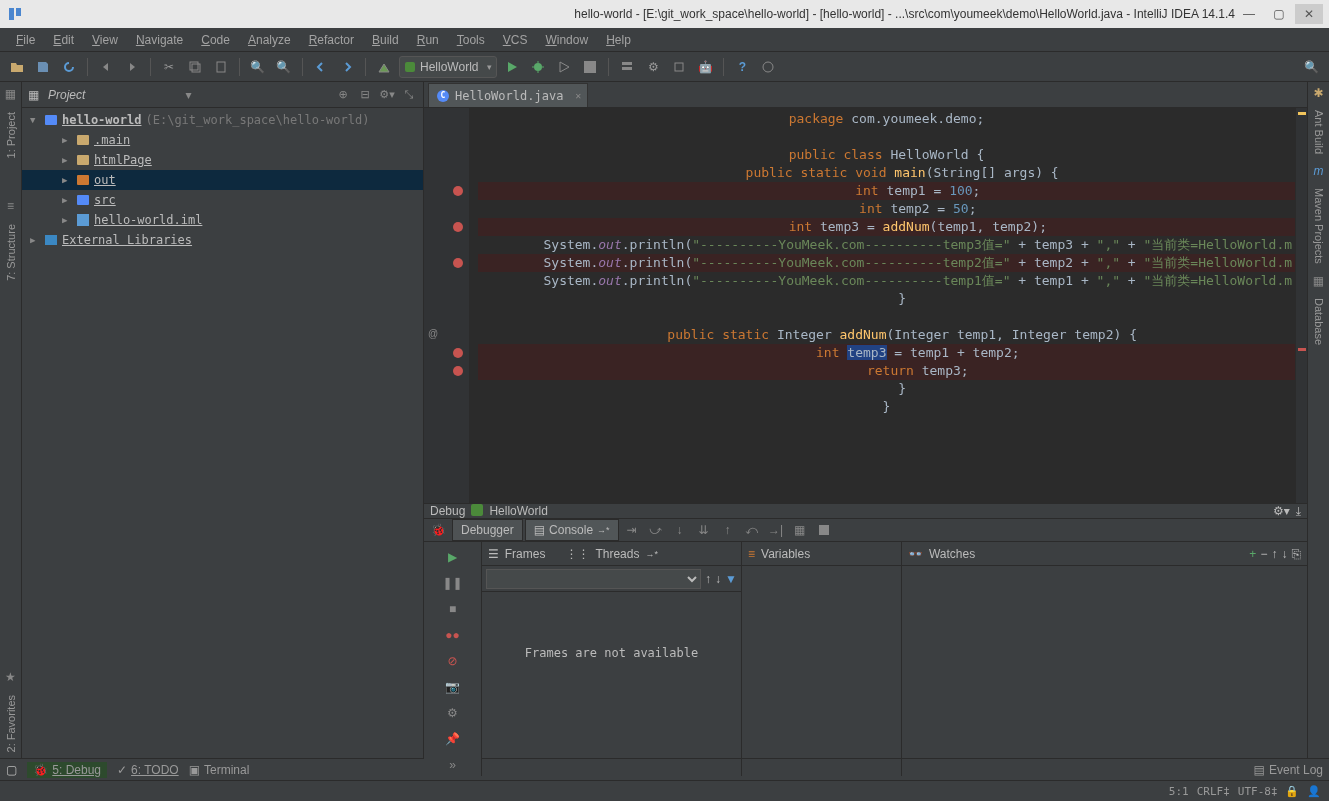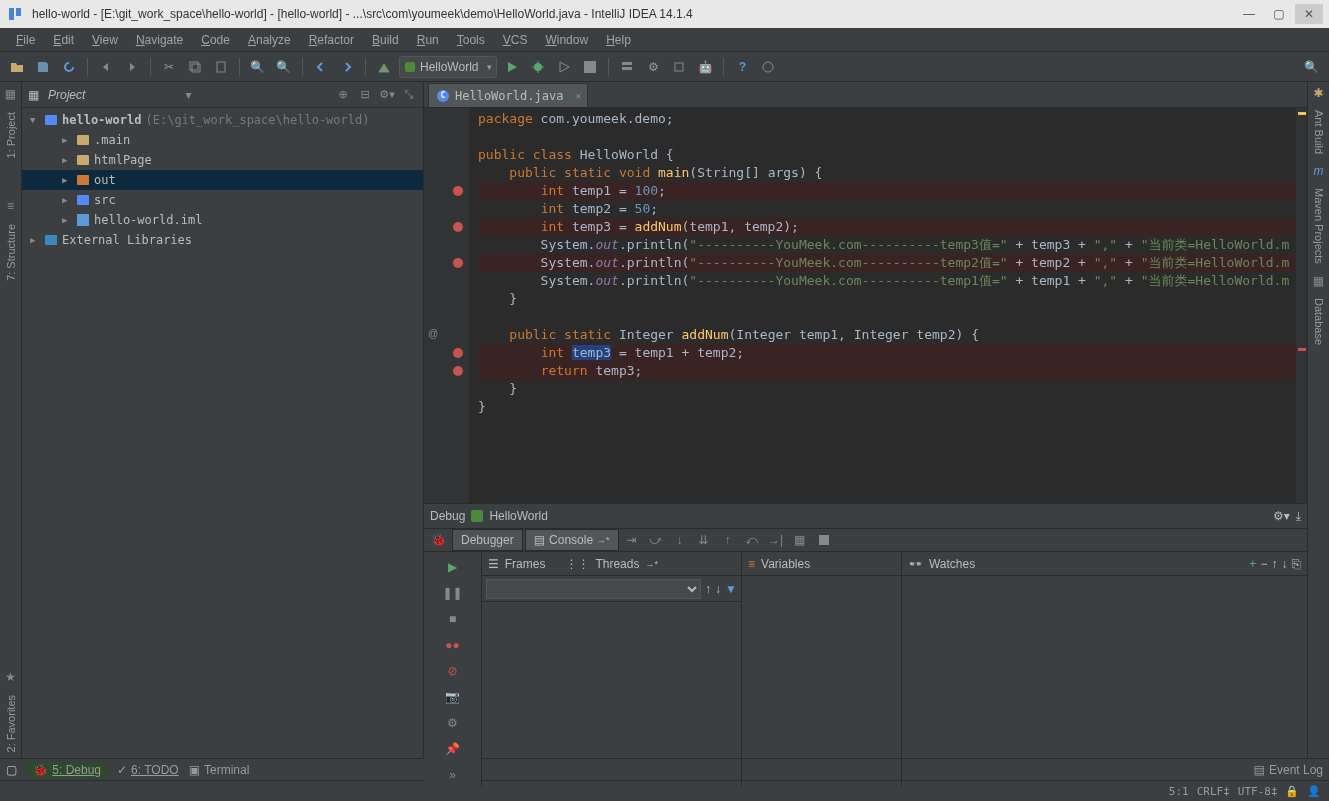--- a/index.html
+++ b/index.html
@@ -1,19 +1,19 @@
 <!DOCTYPE html>
 <html><head>
 <meta charset="utf-8">
 <style>
 * { margin:0; padding:0; box-sizing:border-box; }
 body { font-family:"Segoe UI",Arial,sans-serif; font-size:12px; background:#3c3f41; color:#bbbbbb; overflow:hidden; width:1329px; height:801px; position:relative; }
 .titlebar { height:28px; background:#e8e8e8; display:flex; align-items:center; padding:0 6px; color:#333; font-size:12px; }
 .titlebar .logo { width:18px; height:18px; margin-right:8px; display:flex; align-items:center; justify-content:center; }
-.titlebar .title { flex:1; text-align:left; }
+.titlebar .title { flex:1; text-align:right; }
 .titlebar .winbtns { display:flex; gap:2px; }
 .titlebar .winbtn { width:28px; height:20px; display:flex; align-items:center; justify-content:center; color:#555; }
 .titlebar .winbtn.close { background:#ccc; }
 .menubar { height:24px; background:#3c3f41; border-bottom:1px solid #2b2b2b; display:flex; align-items:center; padding:0 8px; gap:2px; }
 .menubar .mitem { padding:2px 8px; color:#a3a3a3; cursor:pointer; }
 .menubar .mitem u { text-decoration:underline; }
 .toolbar { height:30px; background:#3c3f41; border-bottom:1px solid #2b2b2b; display:flex; align-items:center; padding:0 6px; gap:4px; }
 .toolbar .tbtn { width:22px; height:22px; display:flex; align-items:center; justify-content:center; color:#999; border-radius:3px; }
 .toolbar .sep { width:1px; height:18px; background:#555; margin:0 3px; }
 .toolbar .runconfig { height:22px; background:#45494a; border:1px solid #555; border-radius:3px; padding:0 18px 0 20px; display:flex; align-items:center; color:#bbb; position:relative; }
@@ -29,49 +29,49 @@
 .project-panel { width:402px; background:#3c3f41; border-right:1px solid #2b2b2b; display:flex; flex-direction:column; }
 .project-hdr { height:26px; background:#3c3f41; border-bottom:1px solid #2b2b2b; display:flex; align-items:center; padding:0 6px; gap:6px; }
 .project-hdr .picon { width:14px; height:14px; }
 .project-hdr .ptxt { flex:1; color:#bbb;font-style:italic; }
 .project-hdr .pbtn { width:16px; height:16px; display:flex; align-items:center; justify-content:center; color:#888; font-size:11px; }
 .tree { flex:1; overflow:auto; font-family:Consolas,monospace; font-size:12px; padding:2px 0; color:#bbb; }
 .tree-row { height:20px; display:flex; align-items:center; padding-left:8px; gap:4px; white-space:nowrap; }
 .tree-row.sel { background:#0d293e; }
 .tree-row .arrow { width:10px; color:#888; font-size:9px; }
 .tree-row .ticon { width:14px; height:14px; display:inline-flex; align-items:center; justify-content:center; }
-.tree-row .tlabel { color:#bbb; }
+.tree-row .tlabel { color:#bbb;text-decoration:underline; }
 .tree-row .tpath { color:#787878; }
 .folder-ico { width:12px; height:10px; background:#c9a96e; border-radius:1px; display:inline-block; }
 .folder-ico.src { background:#548af7; }
 .folder-ico.out { background:#cc7832; }
 .lib-ico { width:12px; height:10px; background:#3b88c3; display:inline-block; }
 .editor-area { flex:1; display:flex; flex-direction:column; background:#2b2b2b; }
 .editor-tabs { height:26px; background:#3c3f41; border-bottom:1px solid #2b2b2b; display:flex; align-items:flex-end; padding-left:4px; }
 .etab { height:24px; background:#515658; border:1px solid #323232; border-bottom:none; padding:0 24px 0 8px; display:flex; align-items:center; gap:6px; font-family:Consolas,monospace; color:#bbb; position:relative; }
 .etab .cls { position:absolute; right:6px; color:#888; font-size:10px; }
 .etab .ficon { width:12px; height:12px; border-radius:50%; background:#548af7; display:inline-flex; align-items:center; justify-content:center; color:#fff; font-size:8px; font-weight:bold; }
 .editor-body { flex:1; display:flex; overflow:hidden; position:relative; }
 .gutter { width:46px; background:#313335; border-right:1px solid #2b2b2b; position:relative; }
 .gutter .bp { position:absolute; right:6px; width:10px; height:10px; border-radius:50%; background:#c75450; }
 .gutter .gicon { position:absolute; left:4px; width:12px; height:12px; color:#888; font-size:10px; }
 .code { flex:1; font-family:Consolas,monospace; font-size:13px; line-height:18px; padding:2px 0 0 8px; overflow:hidden; position:relative; color:#a9b7c6; white-space:pre; }
-.code .line { height:18px; }
+.code .line { height:18px;text-align:center; }
 .code .line.bp-line { background:#3a2323; }
 .kw { color:#cc7832; }
 .cls { color:#a9b7c6; }
 .mth { color:#ffc66d; }
 .num { color:#6897bb; }
 .str { color:#6a8759; }
 .fld { color:#9876aa; font-style:italic; }
 .hl { background:#214283; }
 .errstrip { width:12px; background:#313335; border-left:1px solid #2b2b2b; position:relative; }
 .errstrip .mark { position:absolute; right:1px; width:8px; height:3px; }
 .bottom-panel { height:255px; border-top:1px solid #2b2b2b; background:#3c3f41; display:flex; flex-direction:column; }
-.bottom-hdr { height:22px; background:#3c3f41; border-bottom:1px solid #2b2b2b; display:flex; align-items:center; padding:12px 6px; gap:6px; }
+.bottom-hdr { height:22px; background:#3c3f41; border-bottom:1px solid #2b2b2b; display:flex; align-items:flex-start; padding:0 6px; gap:6px; }
 .bottom-hdr .r { margin-left:auto; display:flex; gap:6px; }
 .dbg-toolbar { height:26px; background:#3c3f41; border-bottom:1px solid #2b2b2b; display:flex; align-items:center; gap:2px; padding:0 4px; }
 .dbg-toolbar .dtab { padding:3px 8px; background:#515658; border:1px solid #2b2b2b; color:#bbb; display:flex; align-items:center; gap:4px; }
 .dbg-toolbar .dtab.active { background:#4e5254; }
 .dbg-toolbar .dbtn { width:22px; height:22px; display:flex; align-items:center; justify-content:center; color:#888; }
 .dbg-body { flex:1; display:flex; }
 .dbg-left { width:58px; background:#3c3f41; border-right:1px solid #2b2b2b; display:flex; flex-direction:column; align-items:center; padding-top:4px; gap:4px; }
 .dbg-left .lbtn { width:22px; height:22px; display:flex; align-items:center; justify-content:center; color:#888; }
 .dbg-frames { width:260px; border-right:1px solid #2b2b2b; display:flex; flex-direction:column; }
 .dbg-vars { width:160px; border-right:1px solid #2b2b2b; display:flex; flex-direction:column; }
@@ -388,20 +388,23 @@
             <span style="margin-left:14px">⋮⋮</span>
             <span>Threads</span>
             <span style="font-size:9px">→*</span>
           </div>
           <div class="frames-row2">
             <select></select>
             <span class="lbtn">↑</span>
             <span class="lbtn">↓</span>
             <span class="lbtn" style="color:#5b9bd5">▼</span>
           </div>
+          <div class="pane-body">
+            <div style="text-align:center;margin-top:50px">Frames are not available</div>
+          </div>
         </div>
         <div class="dbg-vars">
           <div class="pane-hdr">
             <span style="color:#cc7832">≡</span>
             <span>Variables</span>
           </div>
         </div>
         <div class="dbg-watch">
           <div class="pane-hdr">
             <span>👓</span>

